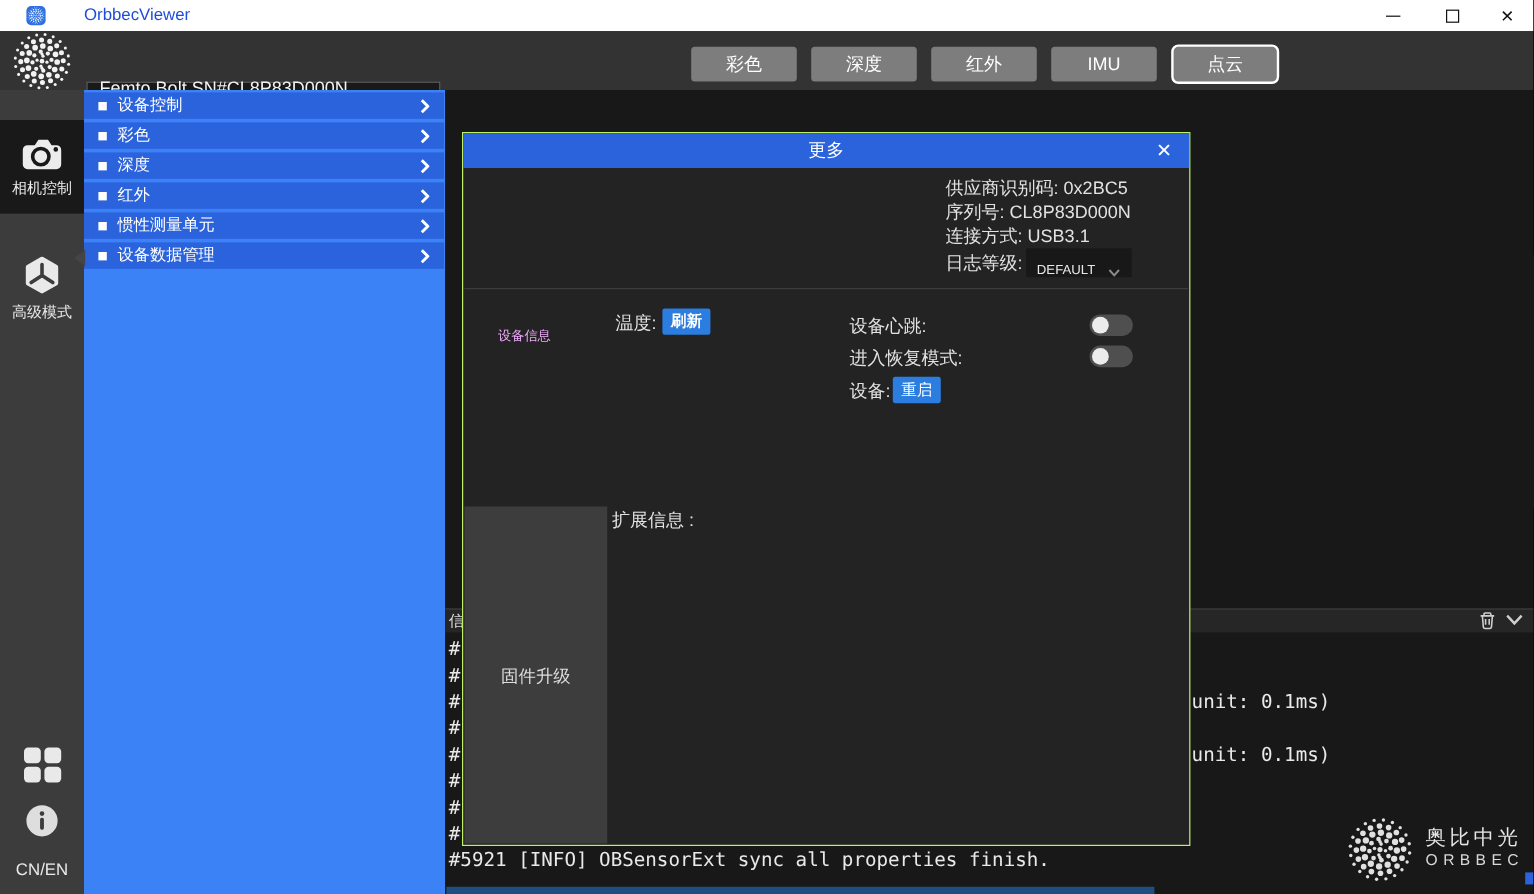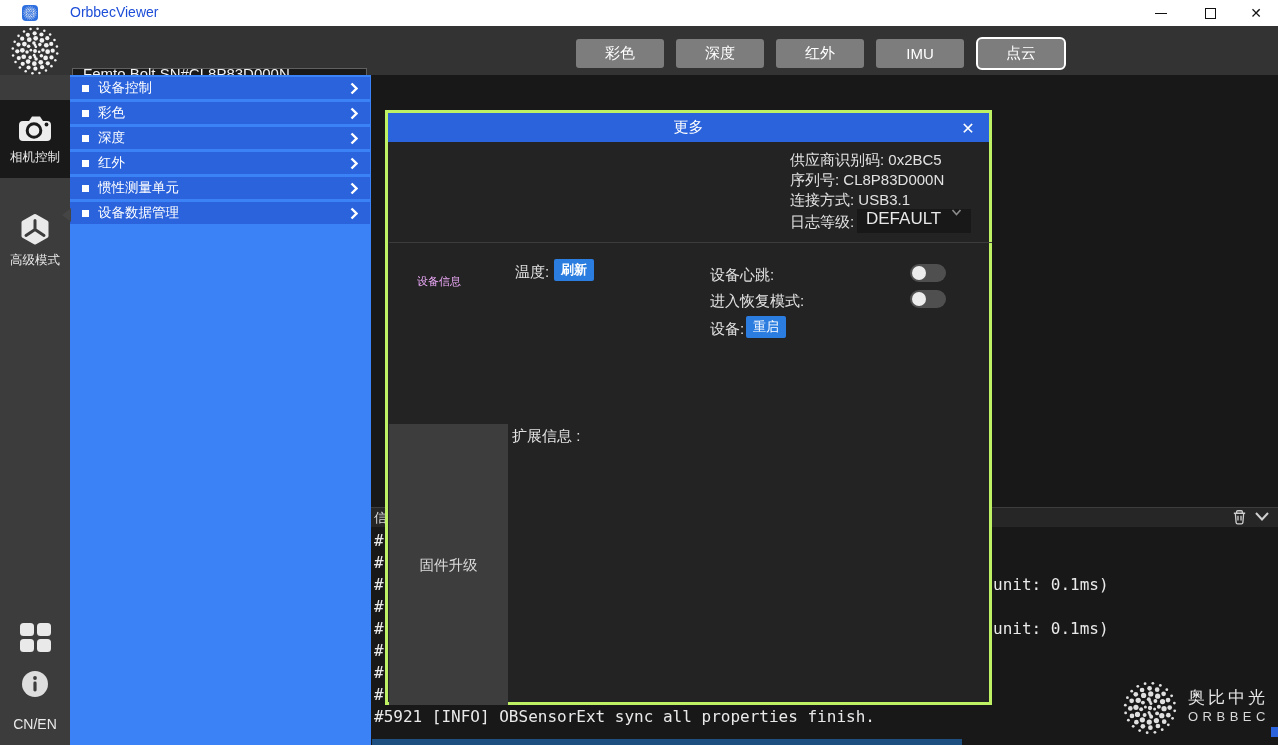--- a/index.html
+++ b/index.html
@@ -60,31 +60,31 @@
   .hscroll { position:absolute; left:372px; top:739px; width:590px; height:6px; background:#1d5080; }
 
   
   .footer-swirl { position:absolute; left:1120px; top:678px; width:60px; height:60px; opacity:.92; }
   .brand-cn { position:absolute; left:1188px; top:686px; font-size:17px; letter-spacing:3px; color:#e6e6e6; }
   .brand-en { position:absolute; left:1188px; top:709px; font-size:13px; letter-spacing:4.5px; color:#d8d8d8; }
   .corner-chip { position:absolute; left:1271px; top:727px; width:7px; height:10px; background:#2b63dc; }
 
   
   .dialog { position:absolute; left:385px; top:110px; width:607px; height:595px;
-    background:#232323; border:3px solid #bef264; z-index:10; }
+    background:#232323; border:1px solid #bef264; z-index:10; }
   .dialog-header { position:absolute; left:0; top:0; width:100%; height:29px; background:#2b63dc;
     display:flex; align-items:center; justify-content:center; color:#fff; font-size:15px; }
   .dialog-close { position:absolute; right:10px; top:5px; width:22px; height:20px; color:#fff;
     font-size:16px; display:flex; align-items:center; justify-content:center; }
   .dlg-txt { position:absolute; color:#e2e2e2; font-size:15px; line-height:20px; }
   .sep { position:absolute; left:1px; top:129px; width:603px; border-top:1px solid #3c3c3c; }
   .mini-btn { background:#2b7de0; color:#fff; border:none; font-size:13px; padding:2px 7px;
     border-radius:2px; font-family:inherit; }
-  .loglevel { position:absolute; display:flex; align-items:flex-start; gap:10px; background:#181818;
-    height:24px; padding:0 9px; color:#e8e8e8; font-size:17px; }
+  .loglevel { position:absolute; display:flex; align-items:flex-end; gap:10px; background:#181818;
+    height:24px; padding:0 9px; color:#e8e8e8; font-size:11px; }
   .toggle { position:absolute; width:36px; height:18px; border-radius:9px; background:#4f4f4f; }
   .toggle .knob { width:14px; height:14px; border-radius:50%; background:#ececec; margin:2px; }
   .fw-panel { position:absolute; left:1px; top:311px; width:119px; height:281px; background:#3d3d3d; }
   .fw-label { position:absolute; left:0; top:132px; width:100%; text-align:center; color:#dcdcdc; font-size:14.5px; }
   .section-label { position:absolute; color:#f0abfc; font-size:11px; }
 </style>
 </head>
 <body>
 
 <div id="app">

